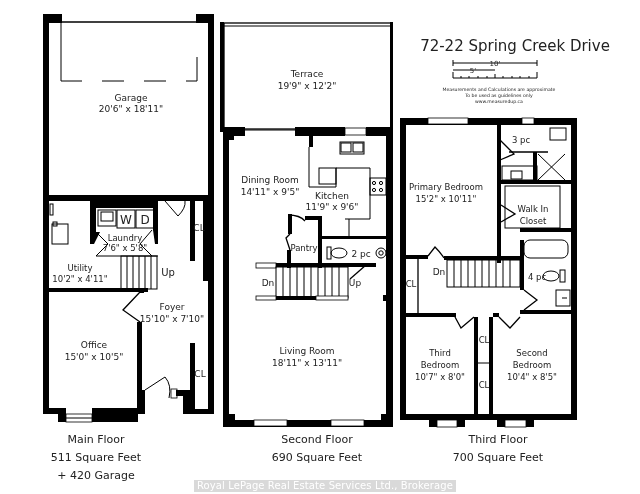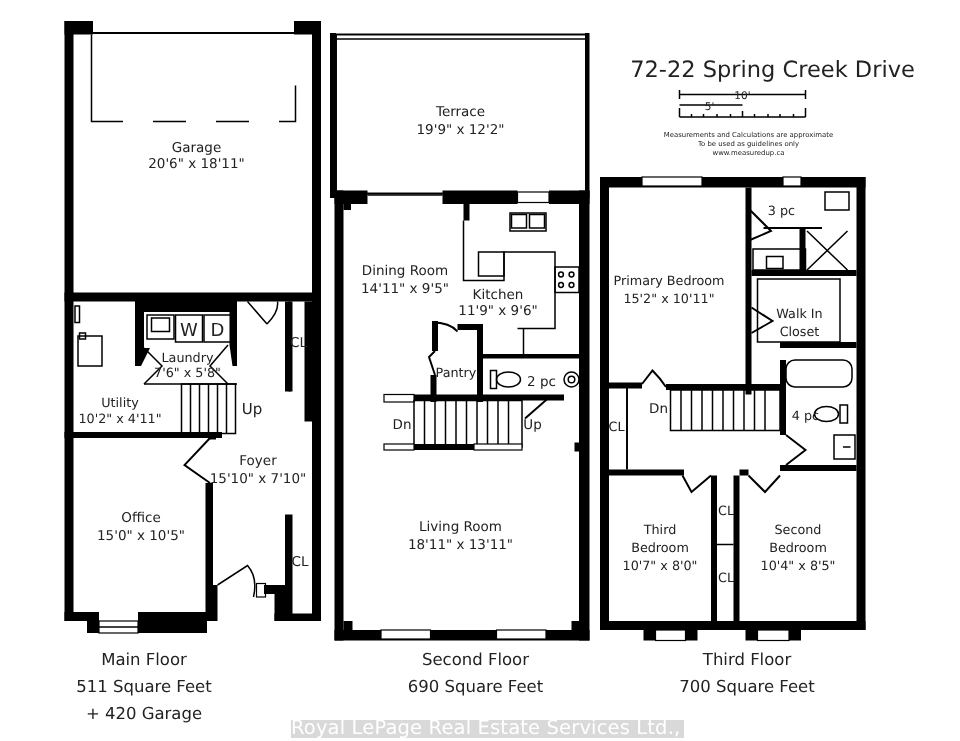--- a/index.html
+++ b/index.html
@@ -3,21 +3,21 @@
 <meta charset="utf-8">
 <style>
   html, body { margin:0; padding:0; background:#ffffff; }
   body { width:640px; height:494px; position:relative; overflow:hidden; font-family:"DejaVu Sans", sans-serif; }
   svg { position:absolute; left:0; top:0; }
   .lbl { font-family:"DejaVu Sans", sans-serif; fill:#222; }
   .wall { fill:#000; }
   .thin { stroke:#000; fill:none; stroke-width:1; }
   .thin2 { stroke:#000; fill:none; stroke-width:1.3; }
   .win { fill:#fff; stroke:#000; stroke-width:0.8; }
-  .watermark { position:absolute; left:194px; top:480px; width:262px; height:12px; background:#d9d9d9; color:#ffffff; font-family:"DejaVu Sans", sans-serif; font-size:13px; line-height:12px; white-space:nowrap; text-align:center; letter-spacing:0.1px; }
+  .watermark { position:absolute; left:194px; top:480px; width:262px; height:12px; background:#d9d9d9; color:#ffffff; font-family:"DejaVu Sans", sans-serif; font-size:10px; line-height:12px; white-space:nowrap; text-align:center; letter-spacing:0.1px; }
 </style>
 </head>
 <body>
 
 <svg width="640" height="494" viewBox="0 0 640 494">
 
   <g>
 
     <rect class="wall" x="43" y="14" width="6" height="400"></rect>
     <rect class="wall" x="43" y="14" width="19" height="9"></rect>

